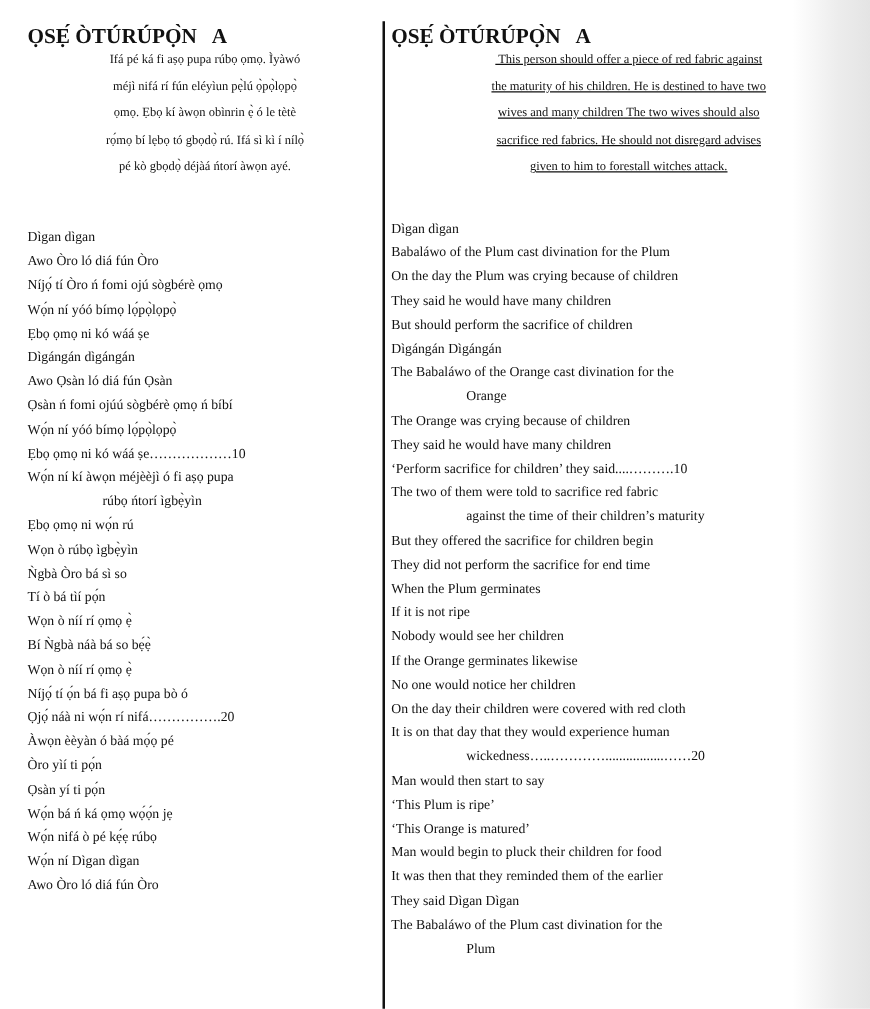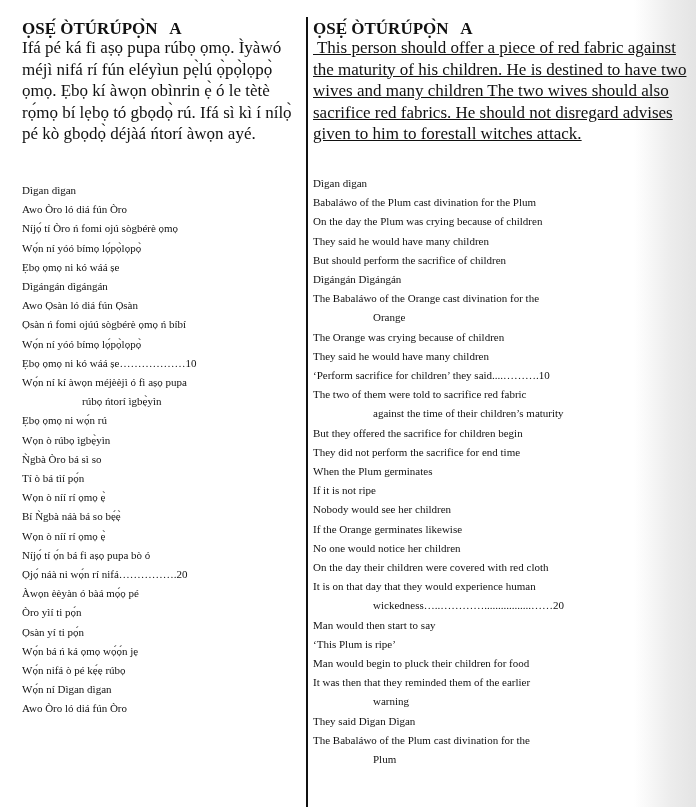--- a/index.html
+++ b/index.html
@@ -51,22 +51,23 @@
       top: 19px;
       font-weight: bold;
       font-size: 17px;
       line-height: 20px;
       white-space: pre;
       letter-spacing: 0px;
     }
     .intro {
       position: absolute;
       top: 37px;
-      font-size: 17px;
+      font-size: 10px;
       line-height: 21.6px;
+      text-align: center;
     }
     .col-left .intro { width: 284px; }
     .col-right .intro { width: 380px; text-decoration: underline; }
     .intro-line {
       display: block;
       white-space: pre;
     }
     .verses {
       position: absolute;
       font-size: 11px;
@@ -157,20 +158,20 @@
       <span class="verse">When the Plum germinates</span>
       <span class="verse">If it is not ripe</span>
       <span class="verse">Nobody would see her children</span>
       <span class="verse">If the Orange germinates likewise</span>
       <span class="verse">No one would notice her children</span>
       <span class="verse">On the day their children were covered with red cloth</span>
       <span class="verse">It is on that day that they would experience human</span>
       <span class="verse indent">wickedness…..………….................……20</span>
       <span class="verse">Man would then start to say</span>
       <span class="verse">‘This Plum is ripe’</span>
+      <span class="verse">‘This Orange is matured’</span>
       <span class="verse">Man would begin to pluck their children for food</span>
       <span class="verse">It was then that they reminded them of the earlier</span>
-      <span class="verse indent">warning</span>
       <span class="verse">They said Dìgan Dìgan</span>
       <span class="verse">The Babaláwo of the Plum cast divination for the</span>
       <span class="verse indent">Plum</span>
     </div>
 </div>
 
 </body></html>

